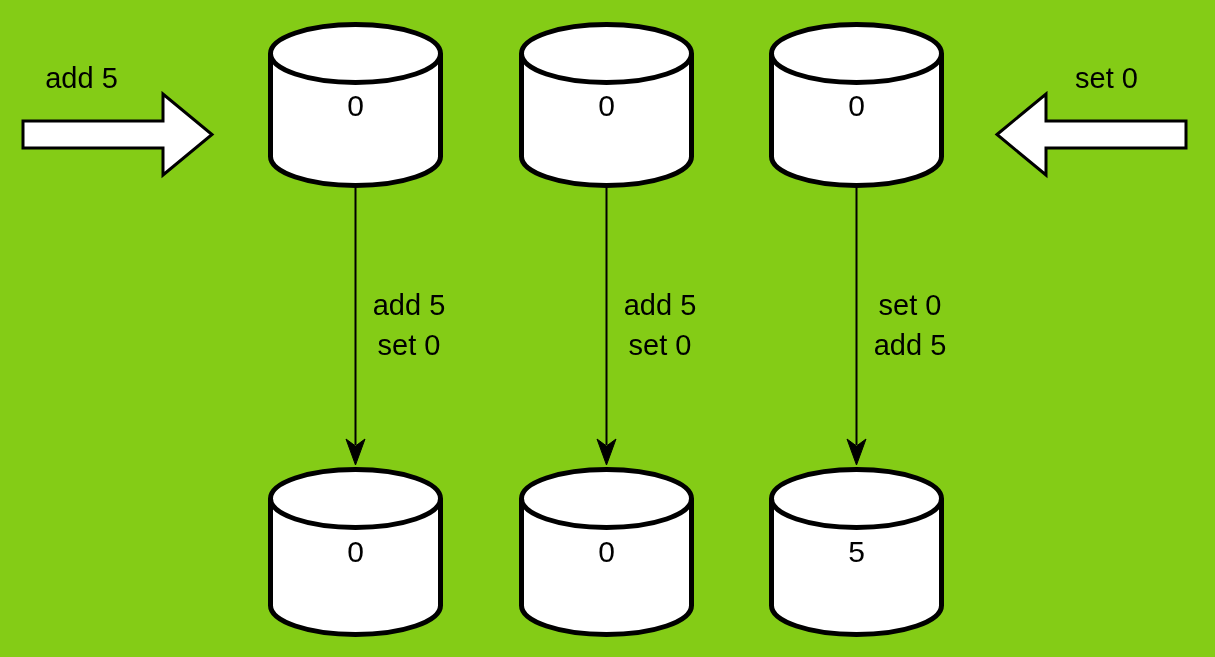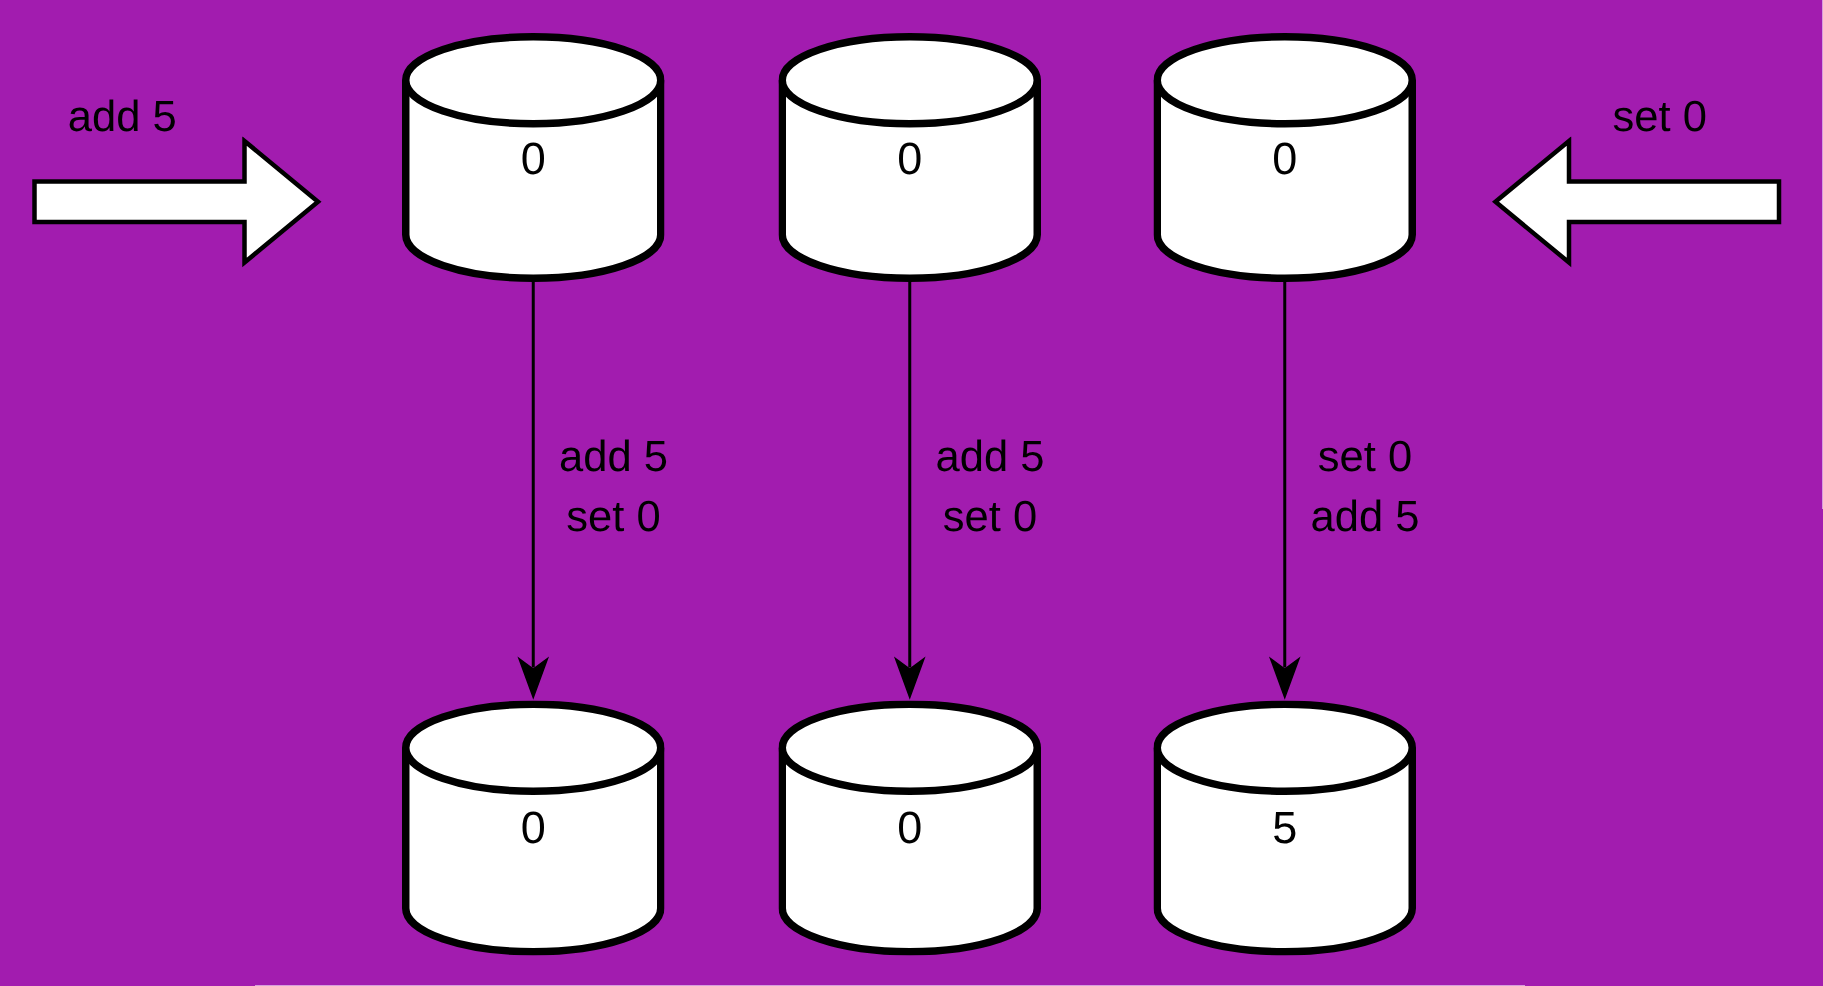--- a/index.html
+++ b/index.html
@@ -1,20 +1,20 @@
 <!DOCTYPE html>
 <html><head>
 <meta charset="utf-8">
 <style>
   html, body { margin: 0; padding: 0; background: #ffffff; }
   .canvas {
     position: relative;
     width: 1215px;
     height: 657px;
-    background: #a21caf;
+    background: #84cc16;
     color: #000000;
     font-family: "Liberation Sans", sans-serif;
     overflow: hidden;
   }
   .abs { position: absolute; }
   svg { display: block; }
   .cyl-text {
     font-family: "Liberation Sans", sans-serif;
     font-size: 30px;
     fill: #000000;

